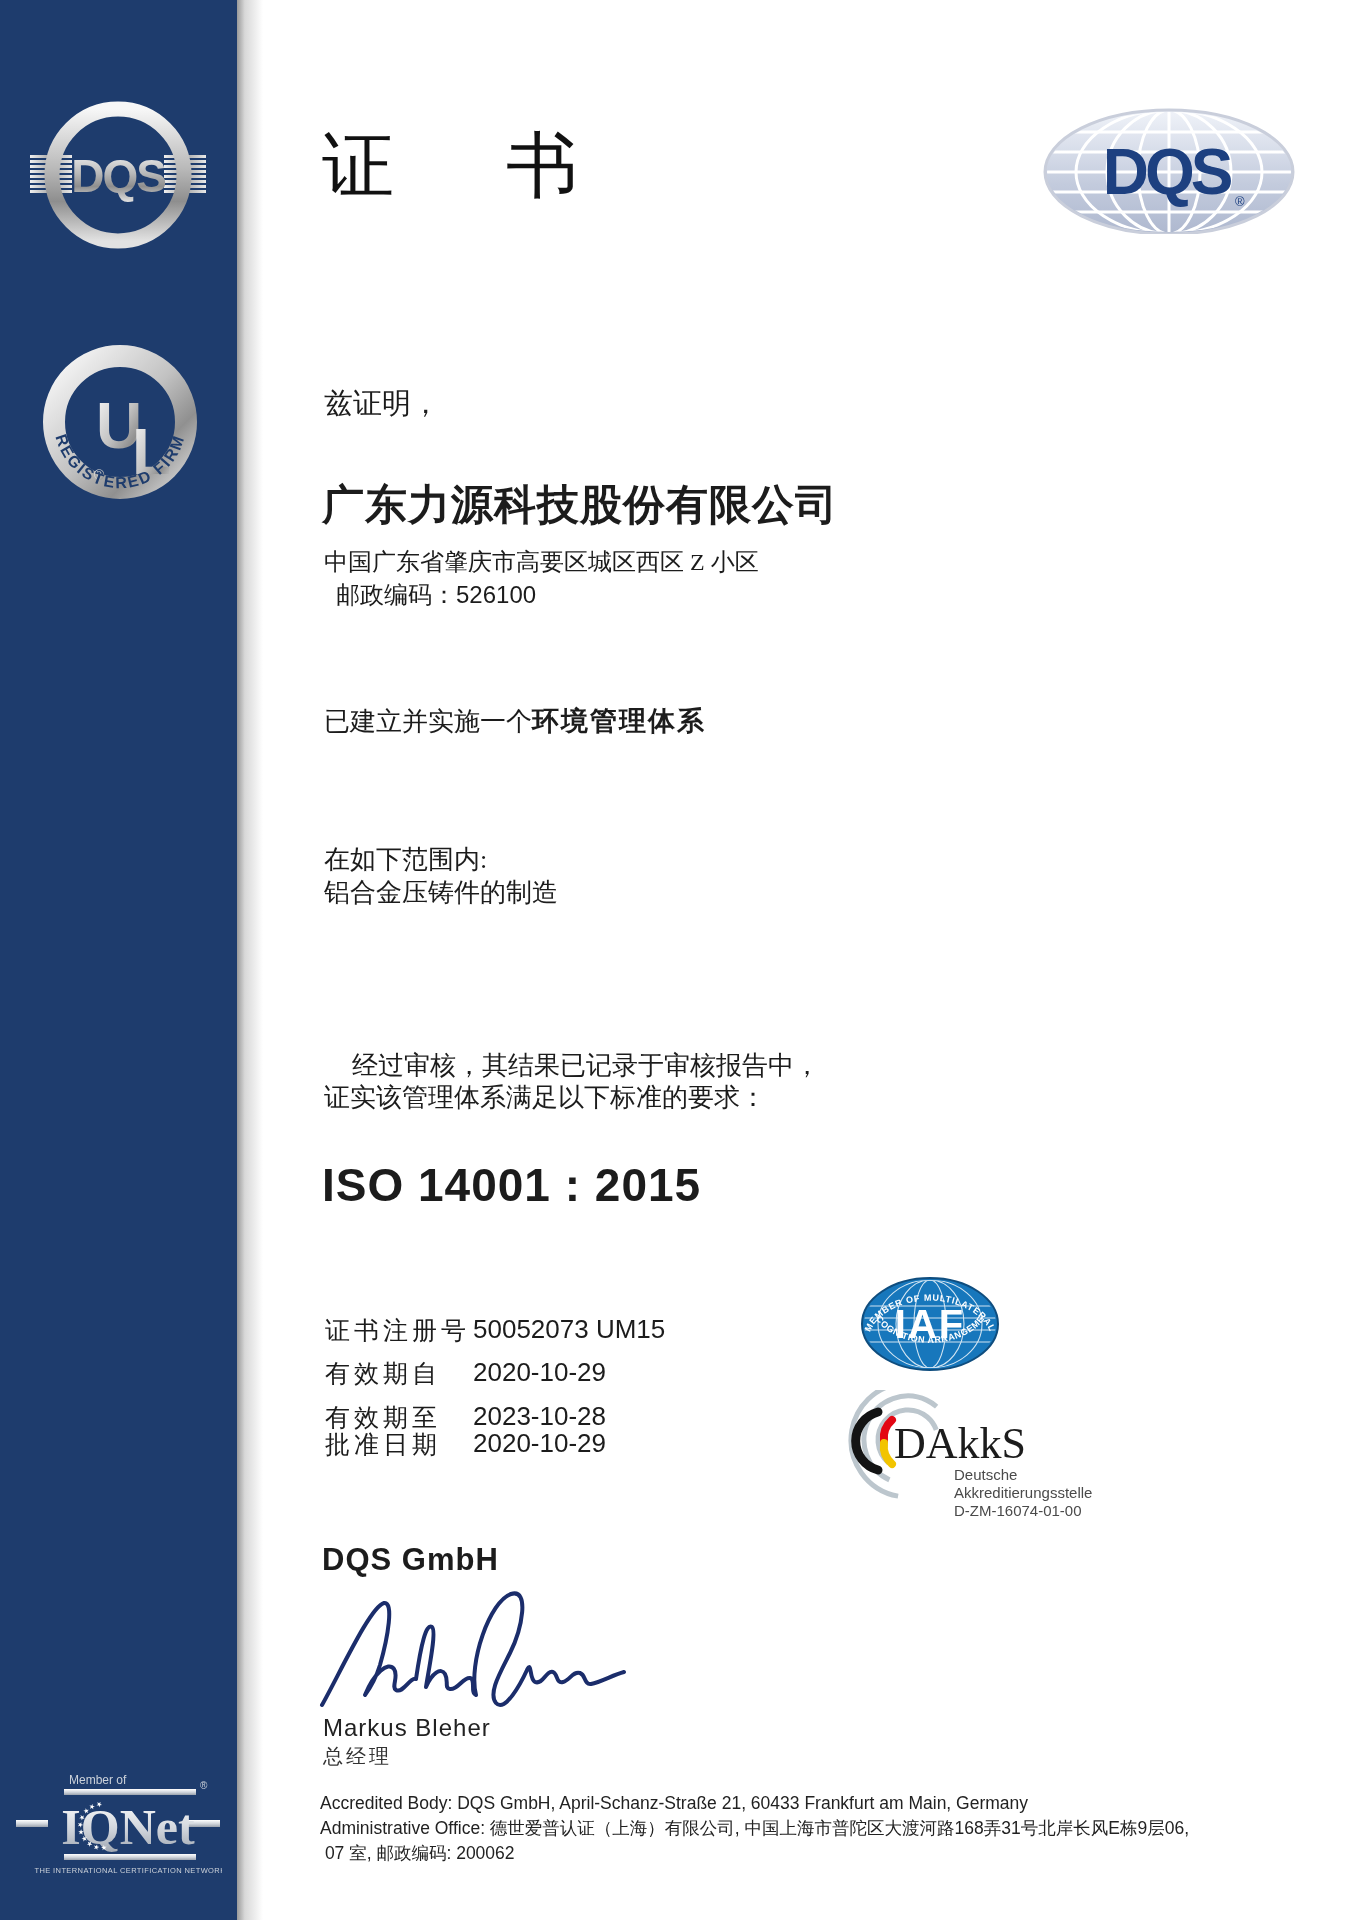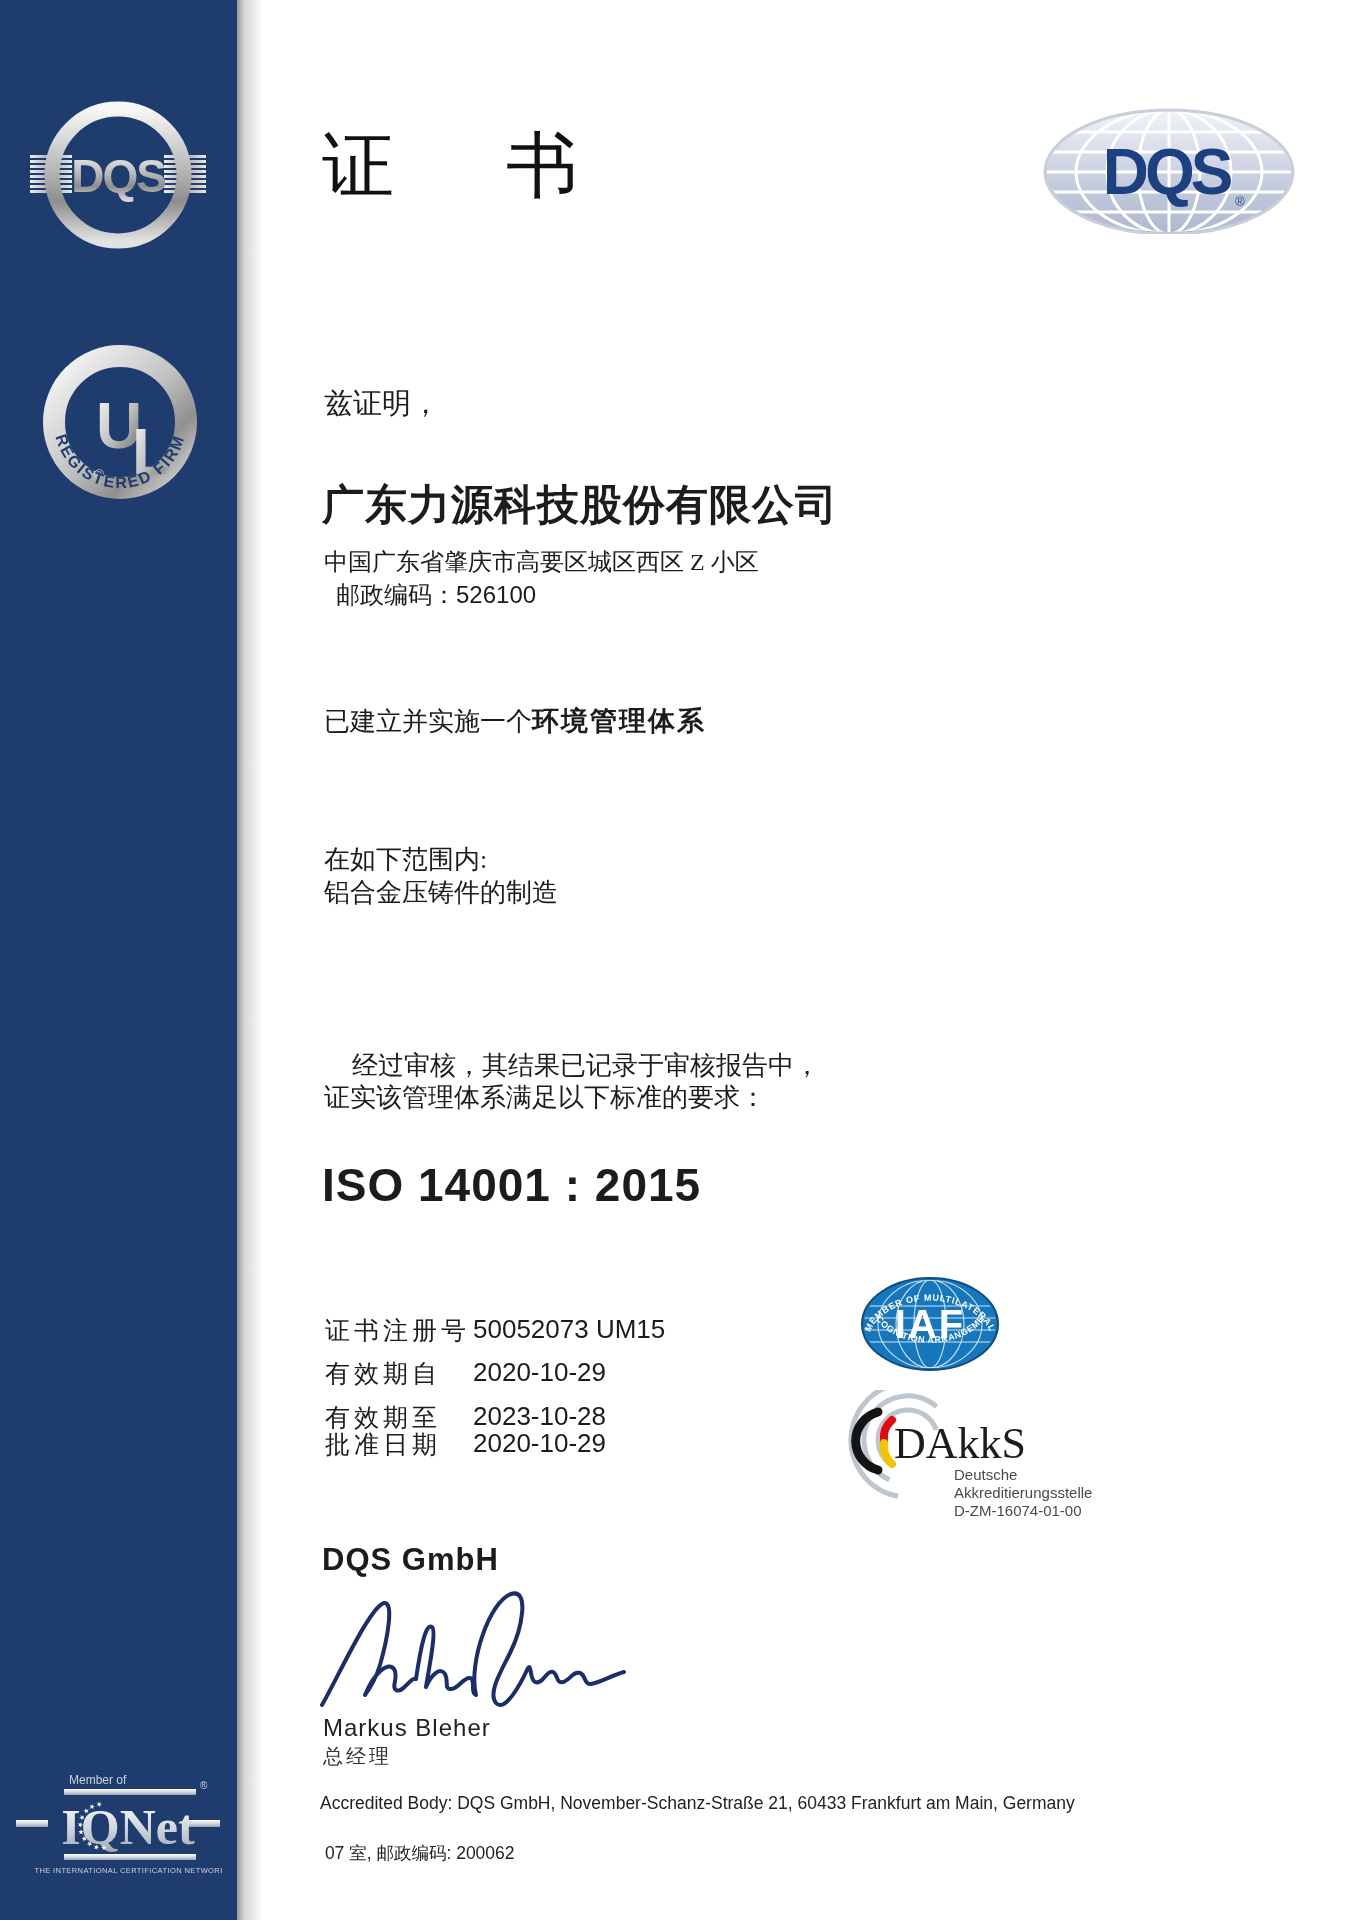--- a/index.html
+++ b/index.html
@@ -234,13 +234,13 @@
            C 131 96, 126 103, 132 104 C 140 105, 145 92, 152 93 C 158 94, 152 108, 158 110
            C 150 78, 172 16, 193 9 C 212 3, 204 44, 192 68 C 182 88, 170 108, 178 118
            C 187 128, 203 98, 209 85 C 214 75, 211 94, 217 97 C 225 100, 228 85, 235 87
            C 240 89, 238 99, 245 97 C 252 95, 255 86, 262 88 C 268 90, 266 100, 273 99
            C 283 97, 295 90, 306 87" fill="none" stroke="#1b2d6b" stroke-width="4" stroke-linecap="round" stroke-linejoin="round"></path>
 </svg>
 
 <div class="abs signer-name">Markus Bleher</div>
 <div class="abs signer-title">总经理</div>
 
-<div class="abs footer"><span>Accredited Body: DQS GmbH, November-Schanz-Straße 21, 60433 Frankfurt am Main, Germany</span><br><br><span> 07 室, 邮政编码: 200062</span></div>
+<div class="abs footer"><span>Accredited Body: DQS GmbH, April-Schanz-Straße 21, 60433 Frankfurt am Main, Germany</span><br><span>Administrative Office: 德世爱普认证（上海）有限公司, 中国上海市普陀区大渡河路168弄31号北岸长风E栋9层06,</span><br><span> 07 室, 邮政编码: 200062</span></div>
 
 </body></html>

